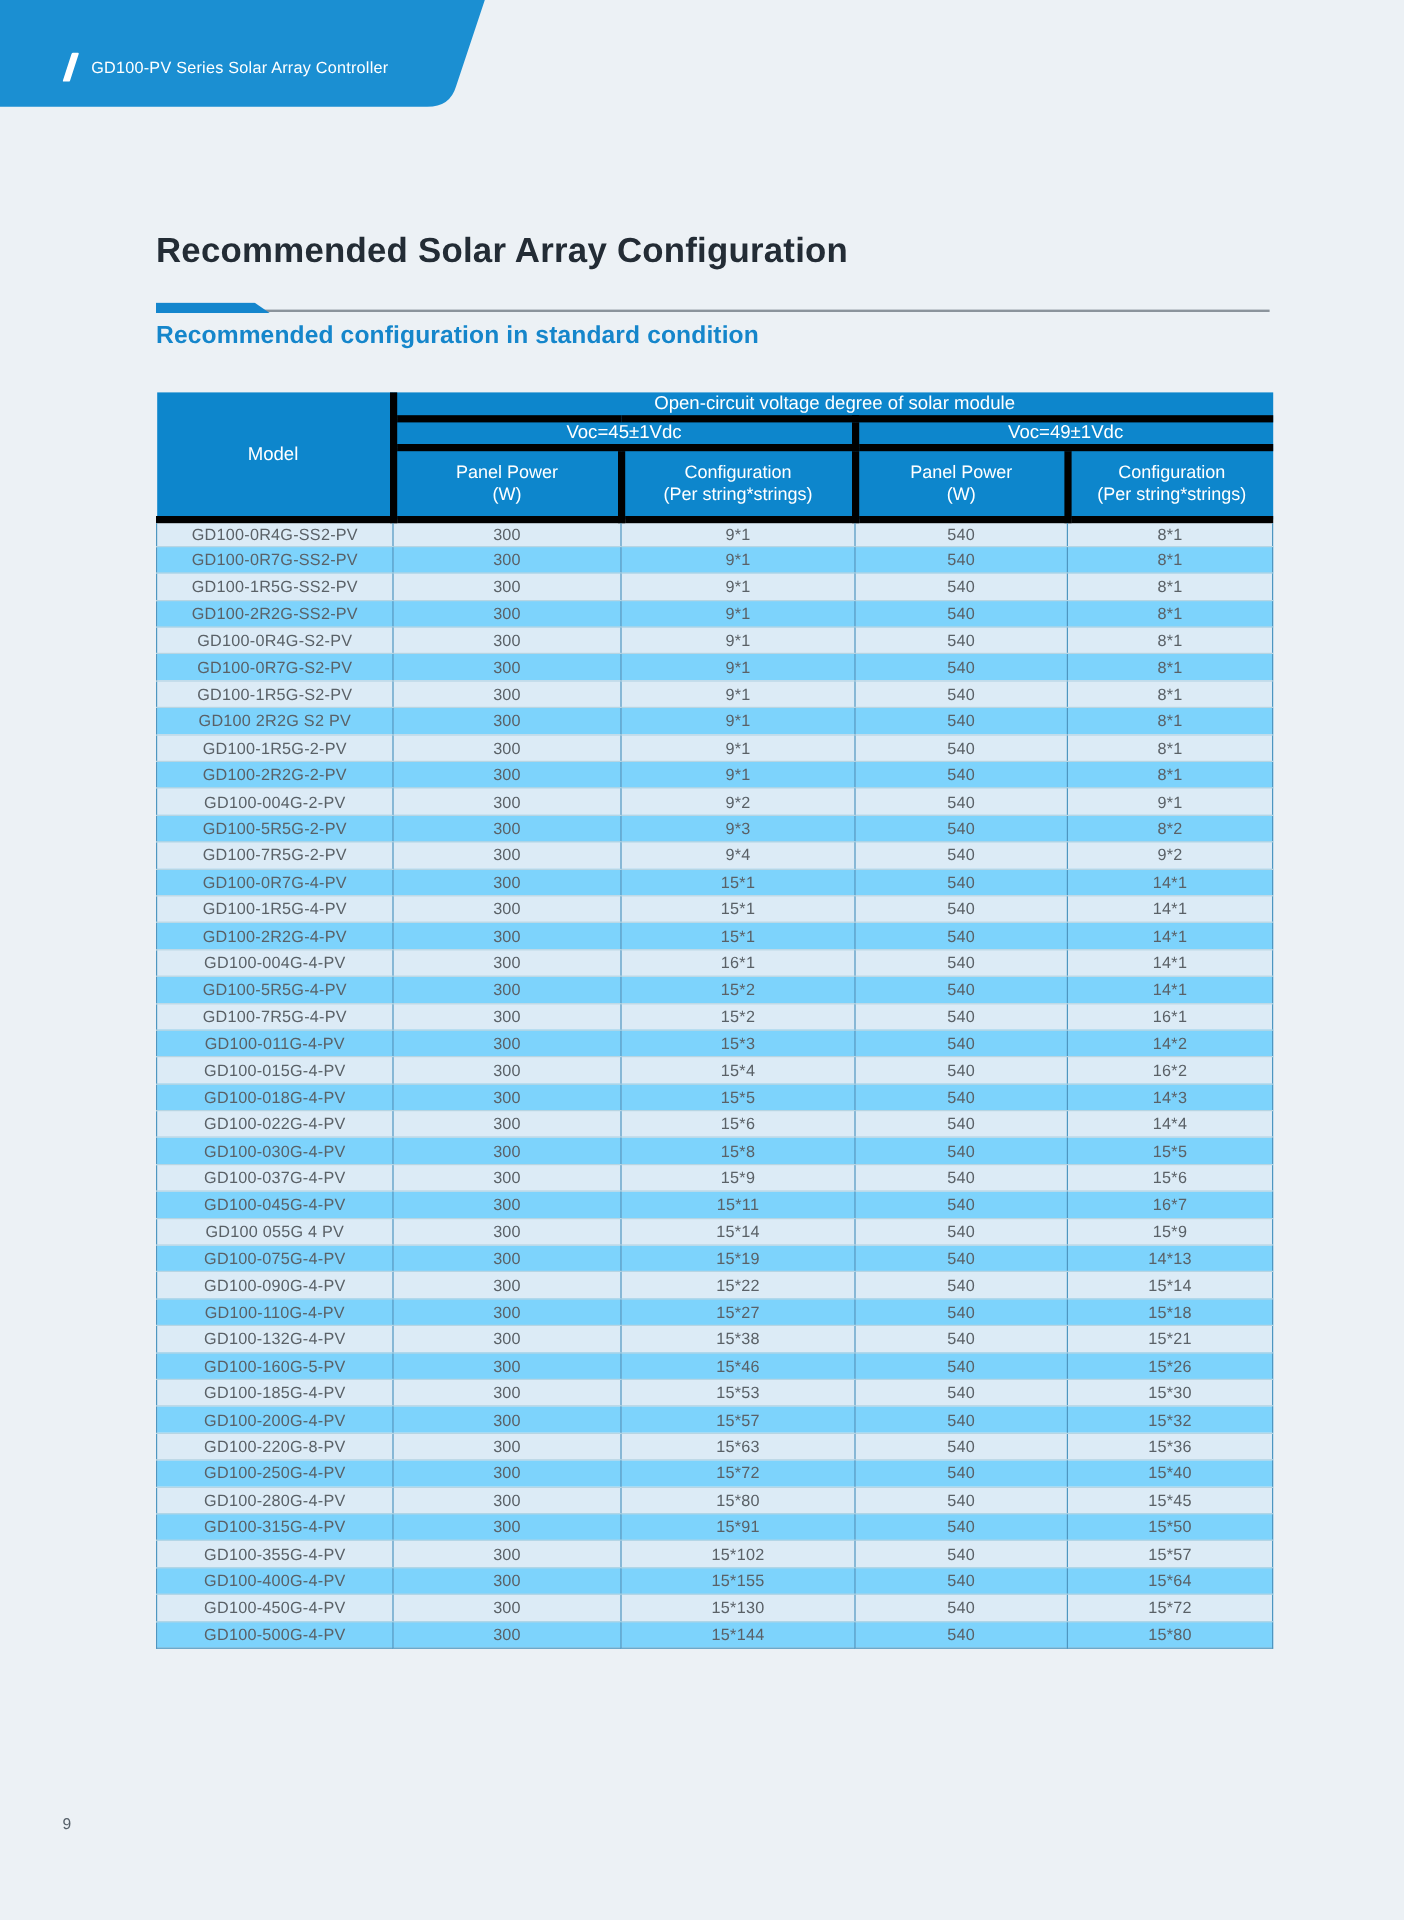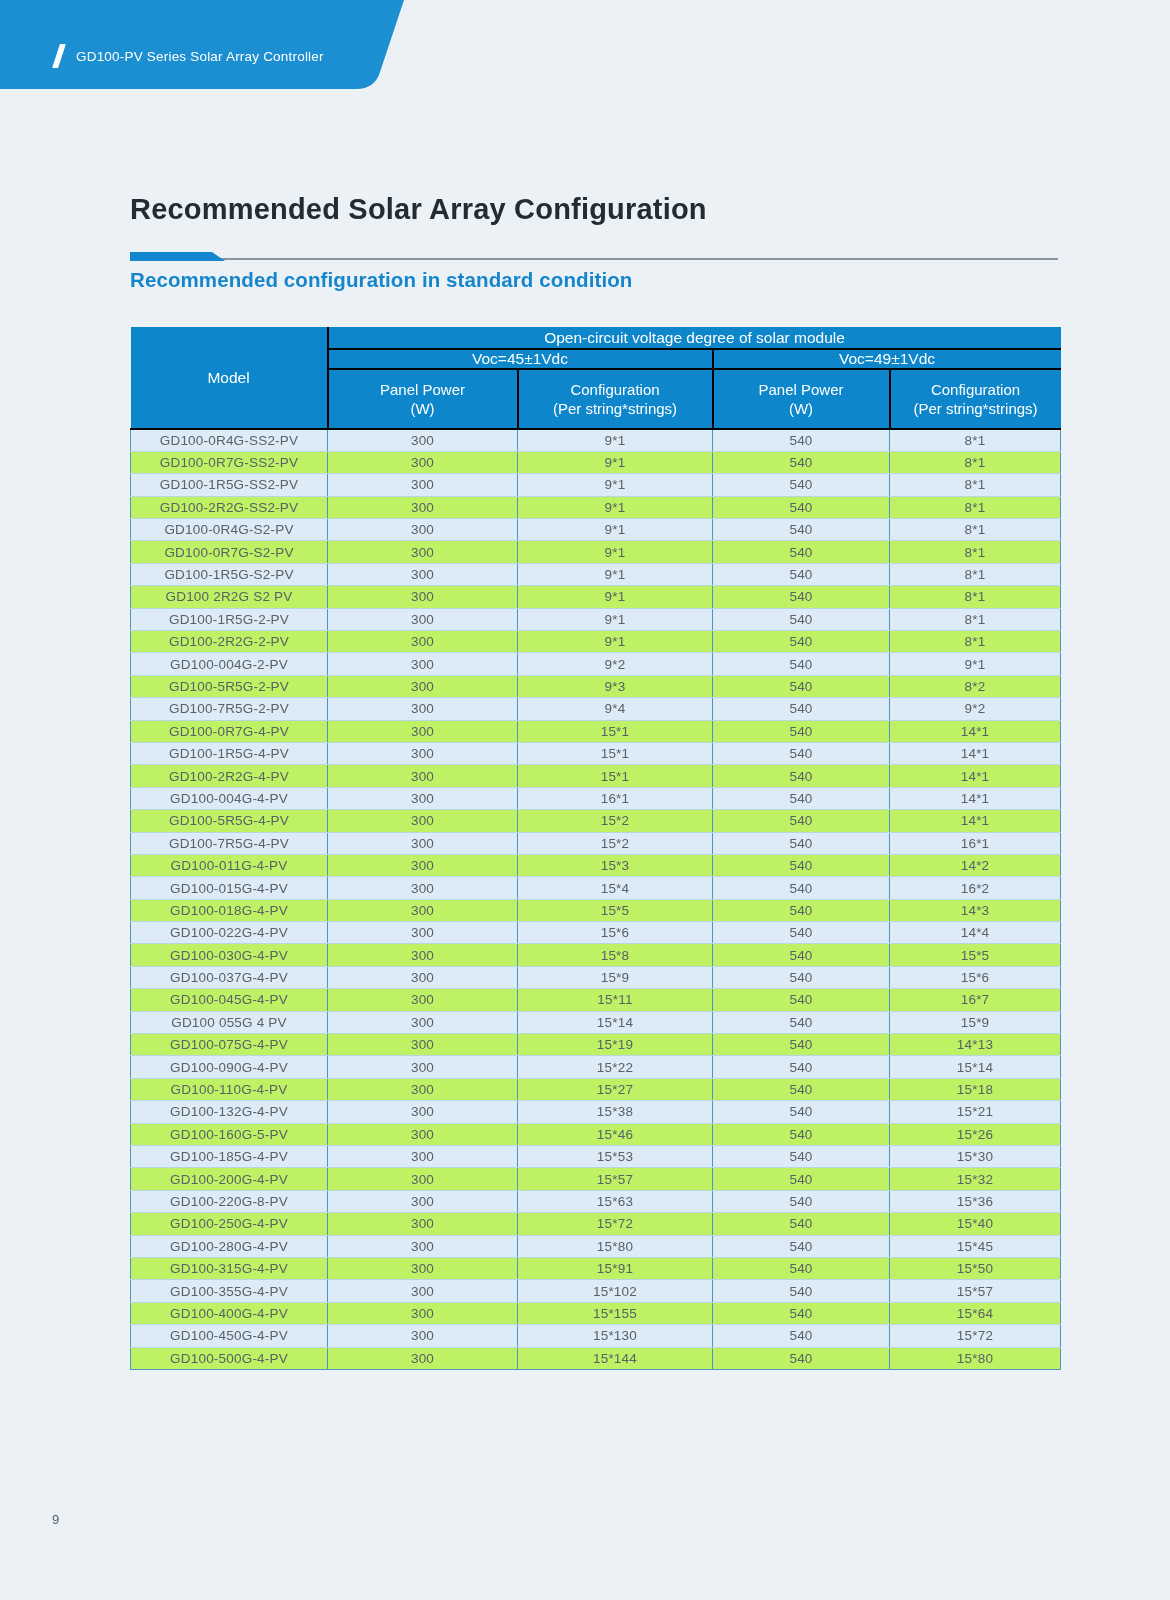--- a/index.html
+++ b/index.html
@@ -42,39 +42,39 @@
     position: absolute; left: 130px; top: 268px;
     font-size: 20.5px; font-weight: 700; color: #1586cb; letter-spacing: 0.1px;
   }
 
   
   .table-wrap { position: absolute; left: 130px; top: 327px; width: 930px; }
   table { border-collapse: collapse; width: 930px; table-layout: fixed; }
 
   thead th {
     background: #0d86cc; color: #ffffff; font-weight: 400;
-    border: 2px solid #000000; text-align: center; vertical-align: middle;
+    border: 6px solid #000000; text-align: center; vertical-align: middle;
     white-space: pre-line;
   }
   thead tr:first-child th { border-top: 0; }
   thead th:first-child { border-left: 0; }
   thead th.edge-r { border-right: 0; }
   th.h-span { height: 22px; font-size: 15.5px; }
   th.h-voc { height: 20px; font-size: 15.5px; }
   th.h-sub { height: 60px; font-size: 15px; line-height: 1.3; }
   th.h-model { font-size: 15.5px; }
 
   tbody td {
     height: 22.4px; text-align: center; vertical-align: middle;
     font-size: 13.5px; color: #5a6167; padding: 0;
     border: 1px solid; border-color: #b7d5e3 #4e96c0;
     letter-spacing: 0.2px;
   }
   tbody tr:last-child td { border-bottom-color: #4e96c0; }
-  tbody tr { background: #bef264; }
+  tbody tr { background: #7dd3fc; }
   tbody tr.alt { background: #dcebf6; }
 
   
   .page-number {
     position: absolute; left: 52px; top: 1512px;
     font-size: 13px; color: #555f68;
   }
 </style>
 </head>
 <body>

